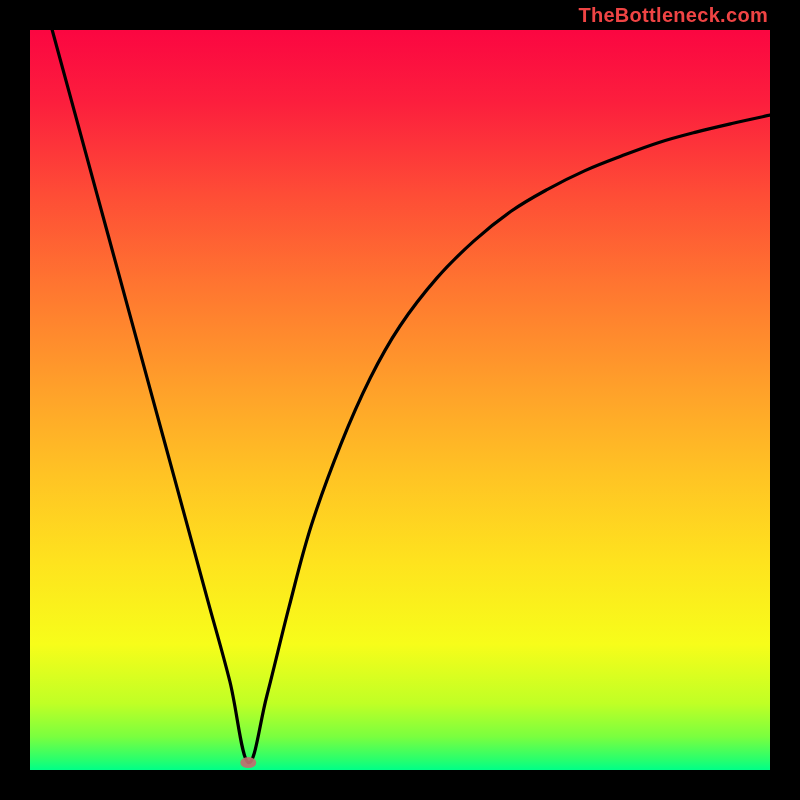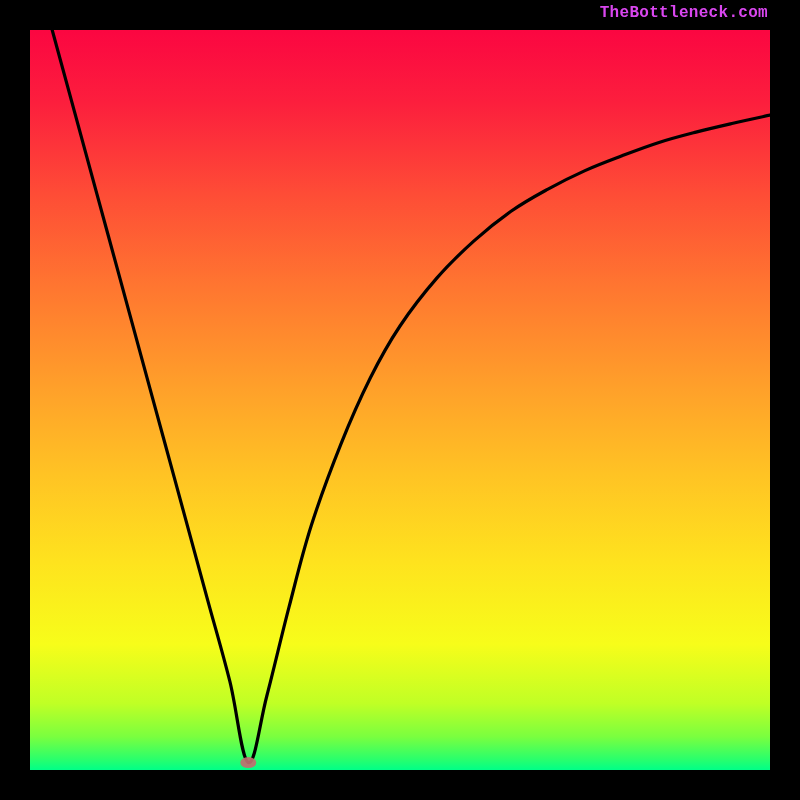--- a/index.html
+++ b/index.html
@@ -34,25 +34,24 @@
   .curve-svg {
     position: absolute;
     inset: 0;
     width: 100%;
     height: 100%;
   }
   .attribution {
     position: absolute;
     top: 4px;
     right: 32px;
-    color: #d946ef;
-    font-size: 16px;
+    color: #ef4444;
+    font-size: 20px;
     font-weight: 600;
     letter-spacing: 0.3px;
-    font-family: Liberation Mono, monospace;
   }
 </style>
 </head>
 <body>
 
 <div class="frame">
 
   <div class="attribution">TheBottleneck.com</div>
 
   <div class="plot-area">

